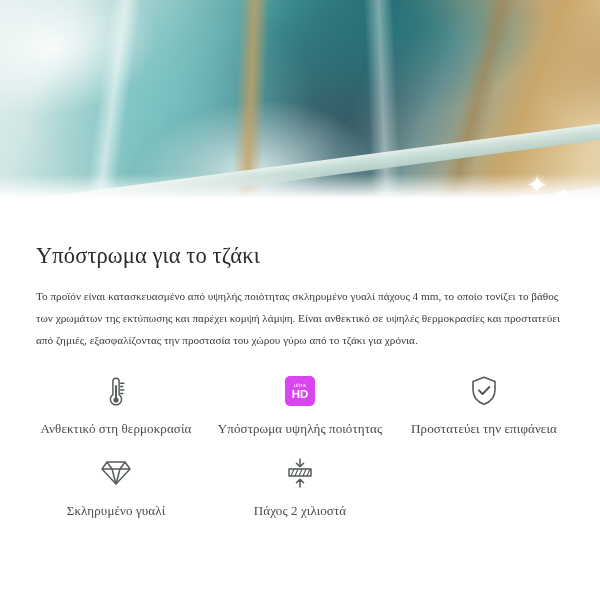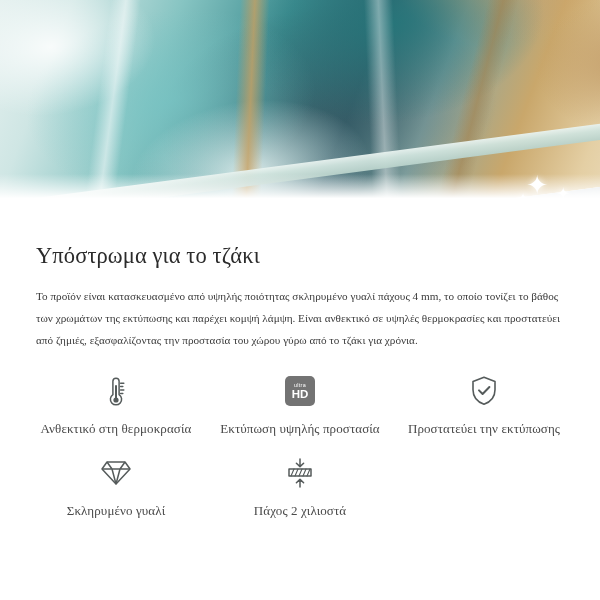--- a/index.html
+++ b/index.html
@@ -143,21 +143,21 @@
     margin-top: 8px;
     font-size: 13px;
     color: #4a4a4a;
     font-family: "Liberation Serif", serif;
     letter-spacing: 0.1px;
   }
   .hd-badge {
     width: 30px;
     height: 30px;
     border-radius: 5px;
-    background: #737373;
+    background: #d946ef;
     color: #ffffff;
     display: flex;
     flex-direction: column;
     align-items: center;
     justify-content: center;
     line-height: 1;
   }
   .hd-badge .ultra {
     font-size: 5.4px;
     letter-spacing: 0.3px;
@@ -206,31 +206,31 @@
         <div class="feature-label">Ανθεκτικό στη θερμοκρασία</div>
       </div>
 
       <div class="feature">
         <div class="feature-icon">
           <div class="hd-badge">
             <span class="ultra">ultra</span>
             <span class="hd">HD</span>
           </div>
         </div>
-        <div class="feature-label">Εκτύπωση υψηλής προστασία</div>
+        <div class="feature-label">Υπόστρωμα υψηλής ποιότητας</div>
       </div>
 
       <div class="feature">
         <div class="feature-icon">
           <svg width="30" height="34" viewBox="0 0 30 34" fill="none" stroke="#555b5b" stroke-width="1.6" stroke-linecap="round" stroke-linejoin="round">
             <path d="M15 3.2 26 7.4v8.3c0 7.2-4.6 12.2-11 14.6-6.4-2.4-11-7.4-11-14.6V7.4z"></path>
             <path d="m10 16.4 3.6 3.6L20.4 13" stroke-width="2"></path>
           </svg>
         </div>
-        <div class="feature-label">Προστατεύει την εκτύπωσης</div>
+        <div class="feature-label">Προστατεύει την επιφάνεια</div>
       </div>
 
       <div class="feature">
         <div class="feature-icon">
           <svg width="32" height="30" viewBox="0 0 32 30" fill="none" stroke="#555b5b" stroke-width="1.5" stroke-linejoin="round">
             <path d="M7 4h18l5 7-14 15L2 11z"></path>
             <path d="M2 11h28M7 4l5 7M25 4l-5 7M12 11l4 15M20 11l-4 15"></path>
           </svg>
         </div>
         <div class="feature-label">Σκληρυμένο γυαλί</div>

